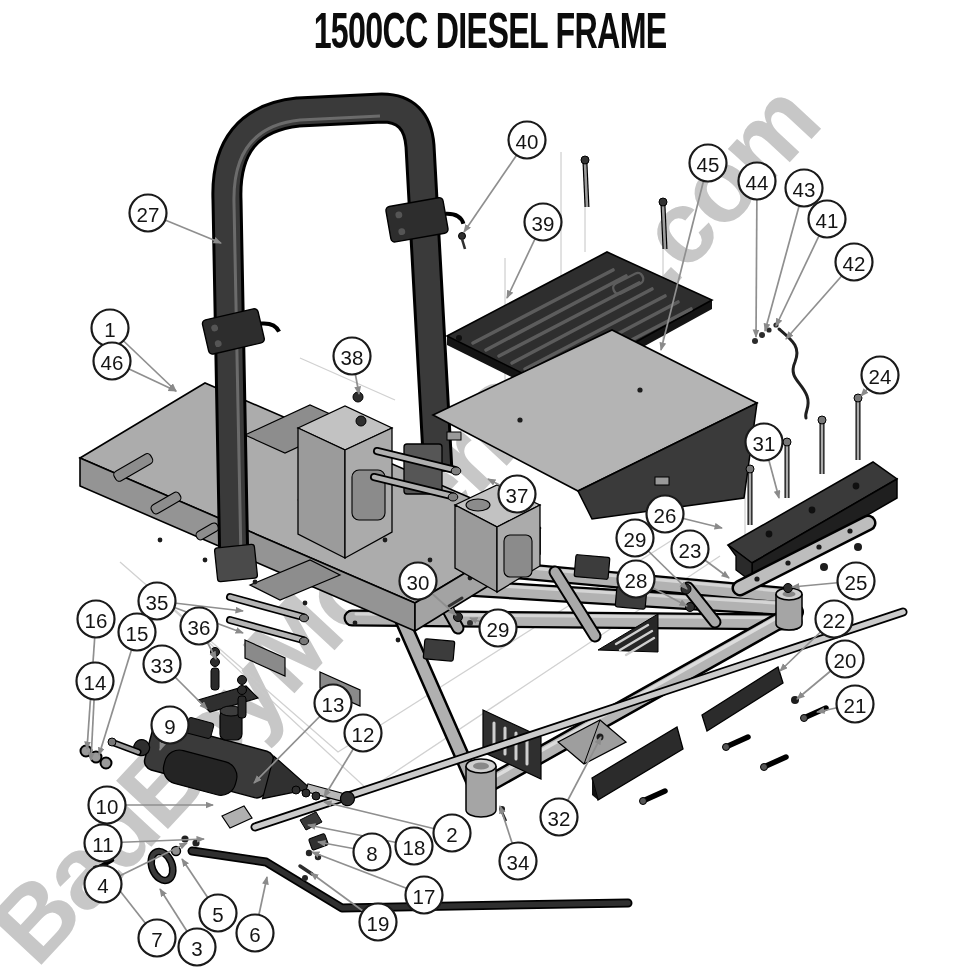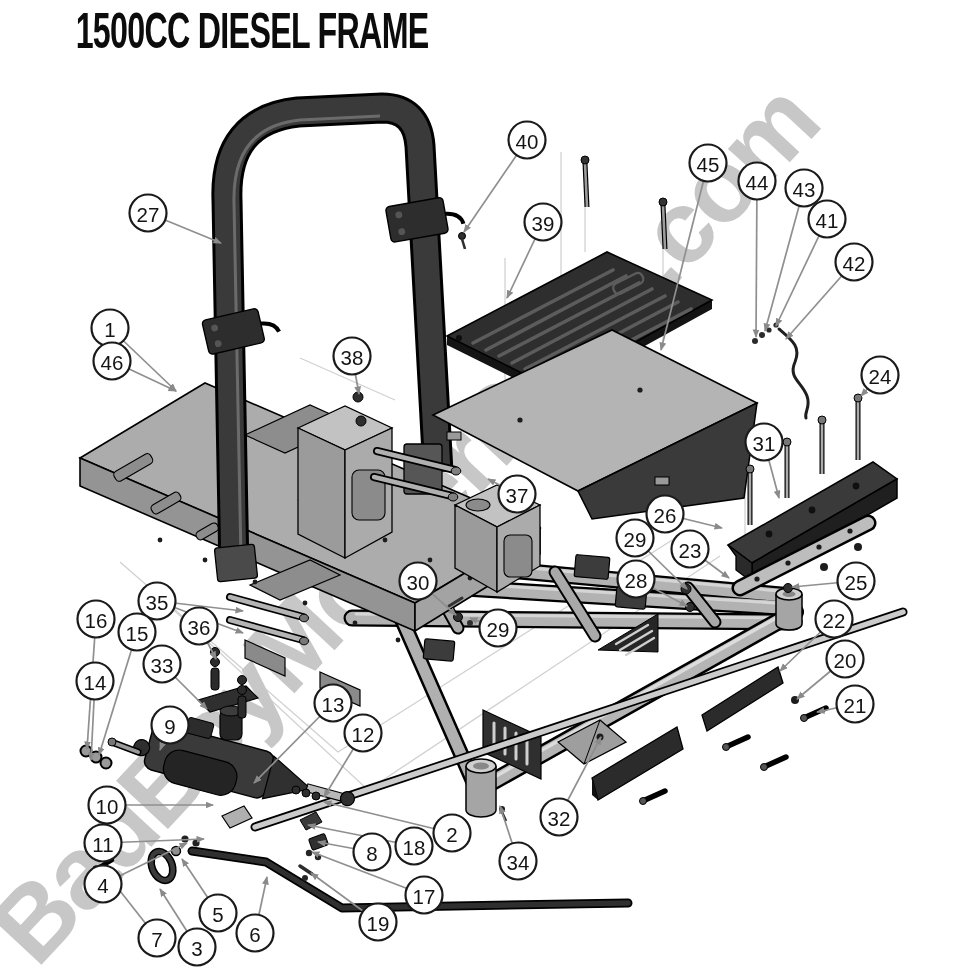--- a/index.html
+++ b/index.html
@@ -1,18 +1,18 @@
 <!DOCTYPE html>
 <html><head>
 <meta charset="utf-8">
 <style>
   html,body{margin:0;padding:0;background:#fff;}
   #stage{position:relative;width:980px;height:980px;background:#fff;overflow:hidden;
          font-family:"Liberation Sans",sans-serif;}
-  #title-bar{position:absolute;top:2px;left:0;width:100%;z-index:5;}
+  #title-bar{position:absolute;top:2px;left:0;width:100%;text-align:center;z-index:5;}
   #page-title{display:inline-block;font-size:46px;font-weight:bold;color:#0c0c0c;
               transform:scaleX(.70) scaleY(1.08);transform-origin:center top;letter-spacing:-1px;
               font-family:"Liberation Sans",sans-serif;white-space:nowrap;}
   svg{position:absolute;top:0;left:0;}
   svg text.callout-num{font-family:"Liberation Sans",sans-serif;font-size:20.5px;fill:#141414;}
   #watermark-text{font-family:"Liberation Sans",sans-serif;font-weight:bold;}
 </style>
 </head>
 <body>
 

